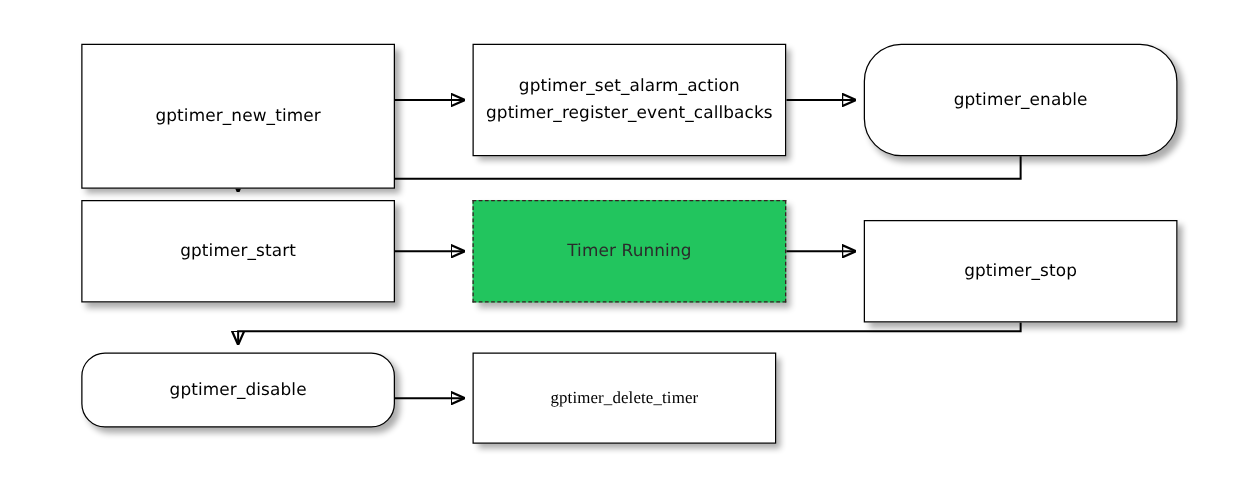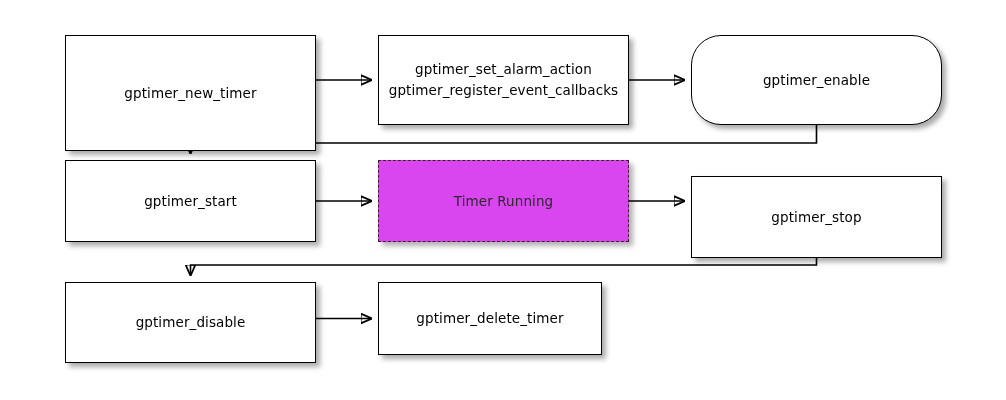--- a/index.html
+++ b/index.html
@@ -30,21 +30,21 @@
     align-items: center;
     justify-content: center;
     text-align: center;
     color: #000000;
     font-size: 13.5px;
     line-height: 1.55;
     letter-spacing: 0.1px;
     box-shadow: 4px 4px 5px rgba(0,0,0,0.33);
   }
   .node.highlight {
-    background: #d946ef;
+    background: #22c55e;
     border: 1.6px dashed #3a1f24;
     color: #2b2b2b;
     box-shadow: 4px 4px 5px rgba(0,0,0,0.30);
   }
   .node .line {
     display: block;
     white-space: nowrap;
   }
 
   
@@ -107,21 +107,21 @@
   </div>
 
   <div class="node highlight" style="left:378px; top:160px; width:251px; height:82px;">
     <span class="line">Timer Running</span>
   </div>
 
   <div class="node" style="left:691px; top:160px; width:251px; height:82px;margin-top:16px;">
     <span class="line">gptimer_stop</span>
   </div>
 
-  <div class="node" style="left:65px; top:282px; width:251px; height:81px;">
+  <div class="node" style="left:65px; top:282px; width:251px; height:60px;border-radius:19px;">
     <span class="line">gptimer_disable</span>
   </div>
 
-  <div class="node" style="left:378px; top:282px; width:224px; height:73px;">
+  <div class="node" style="left:378px; top:282px; width:243px; height:73px;font-family:Liberation Serif, serif;">
     <span class="line">gptimer_delete_timer</span>
   </div>
 
 </div>
 
 </body></html>

